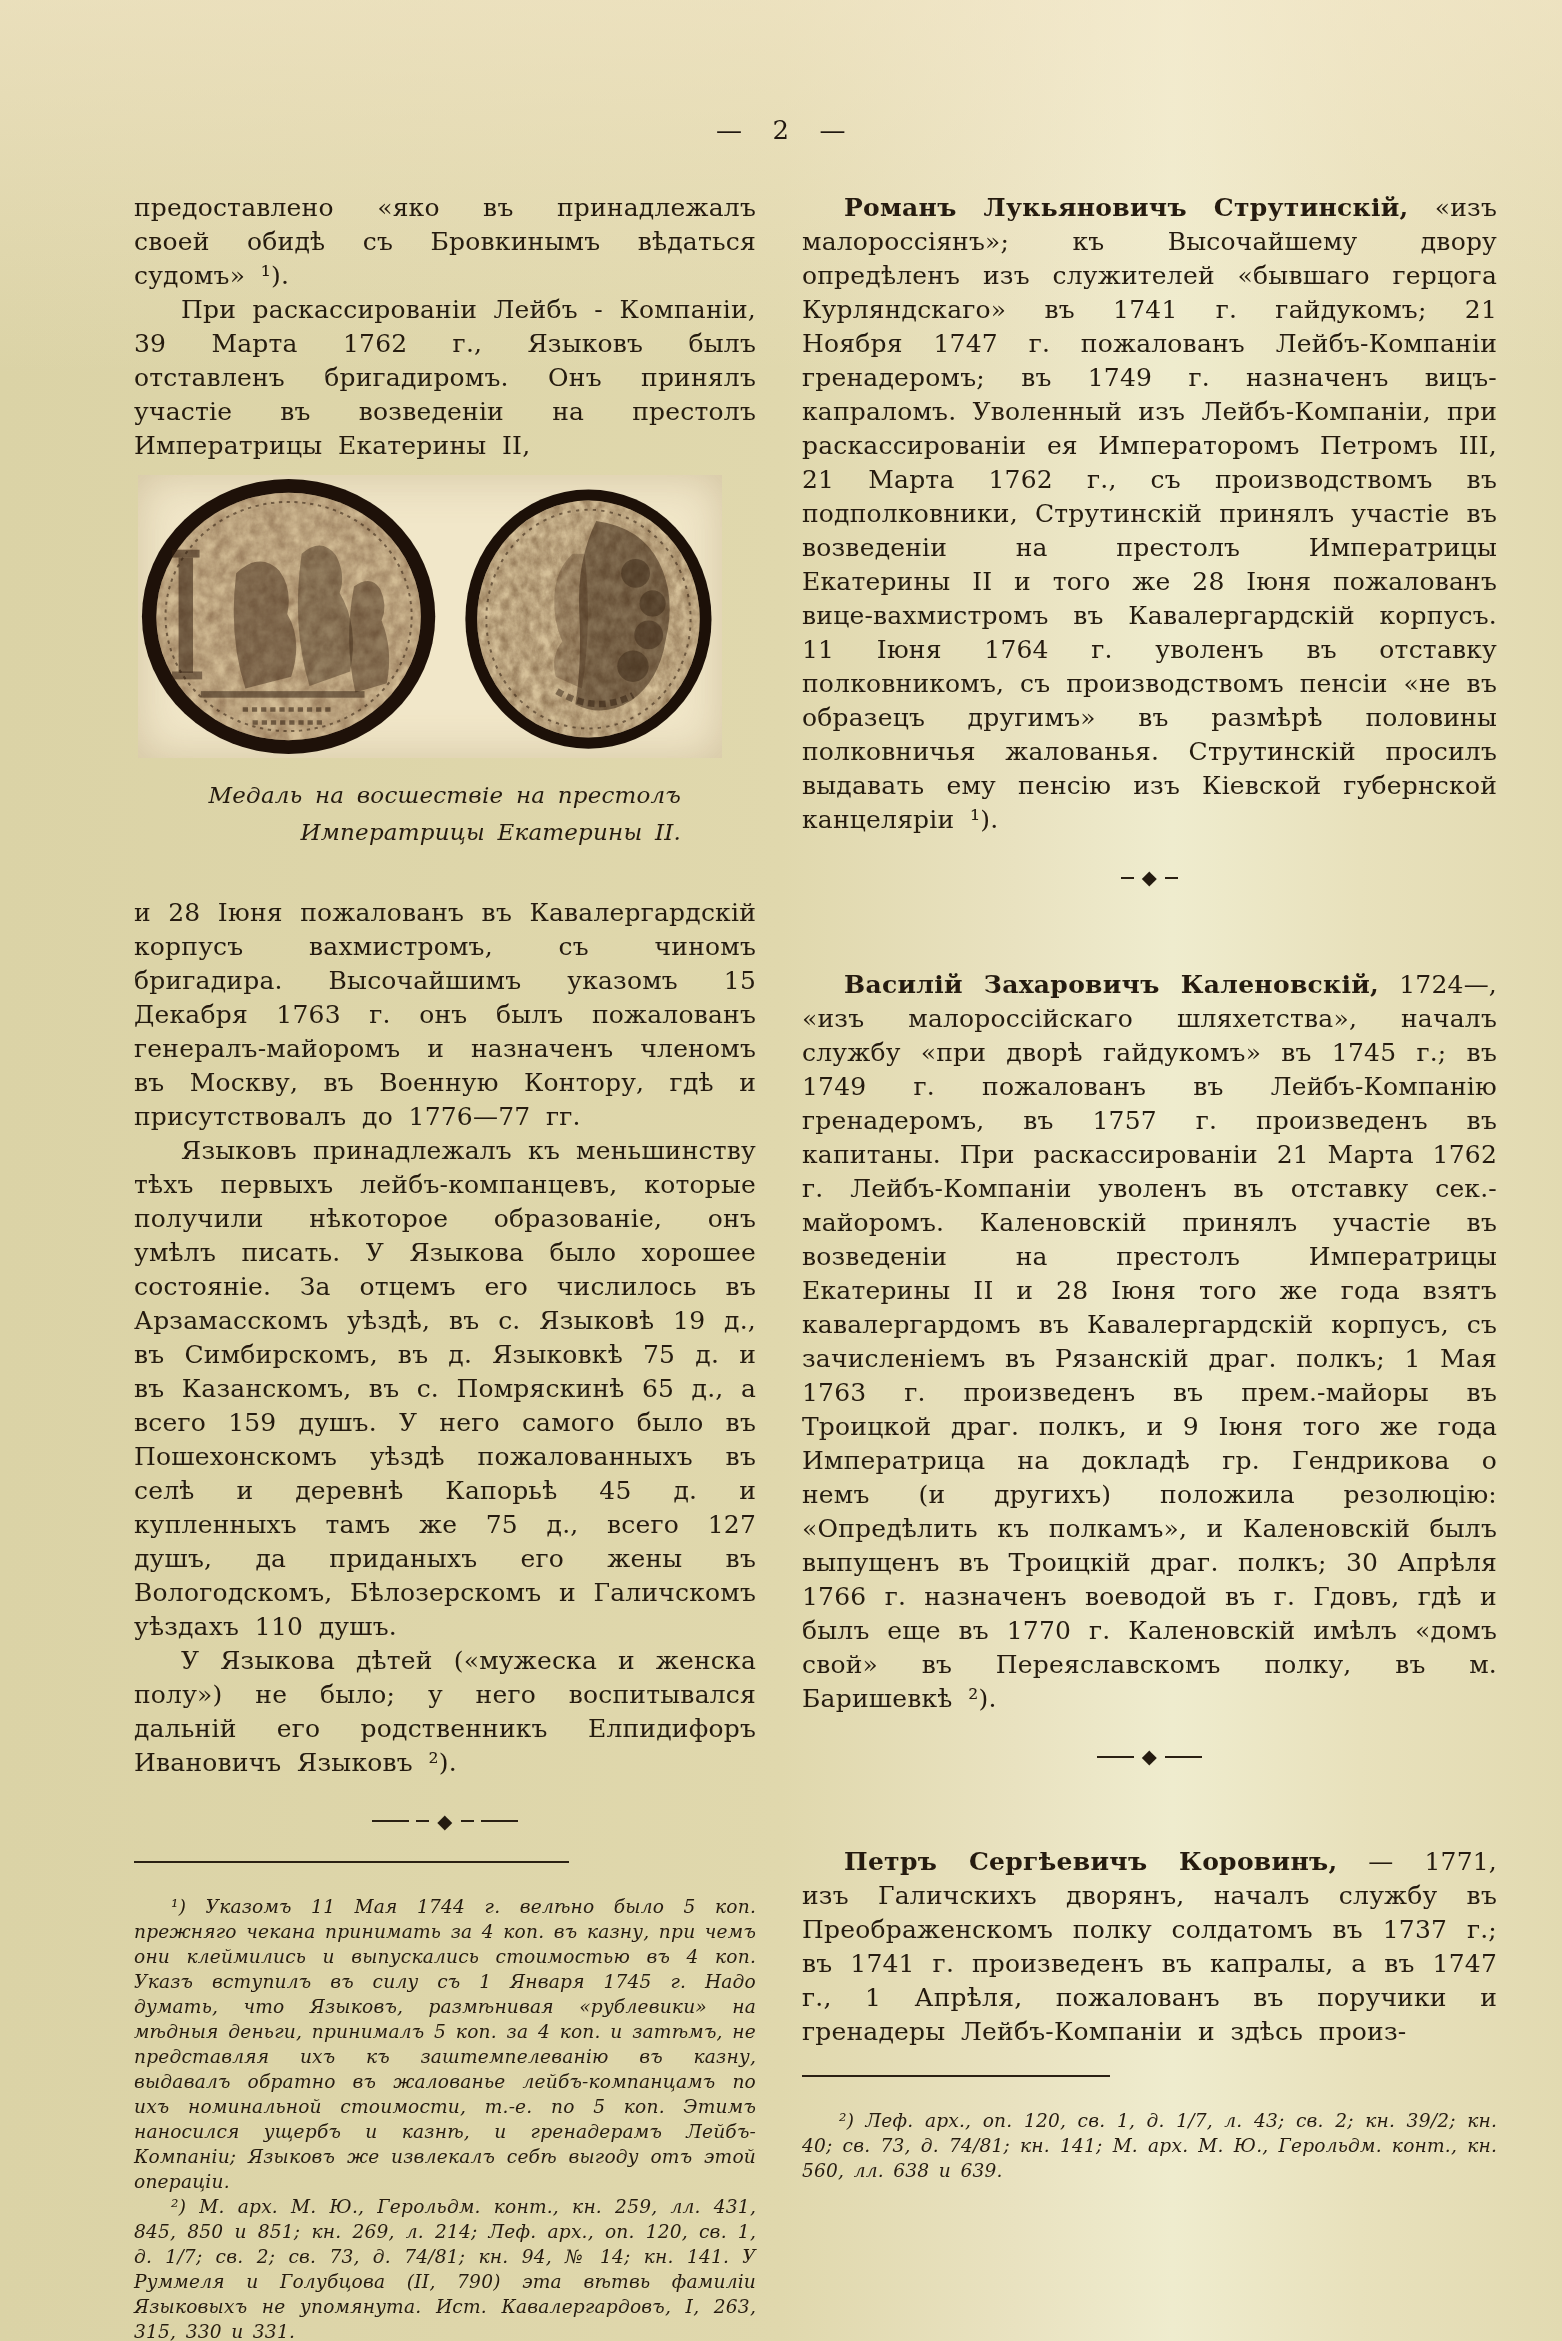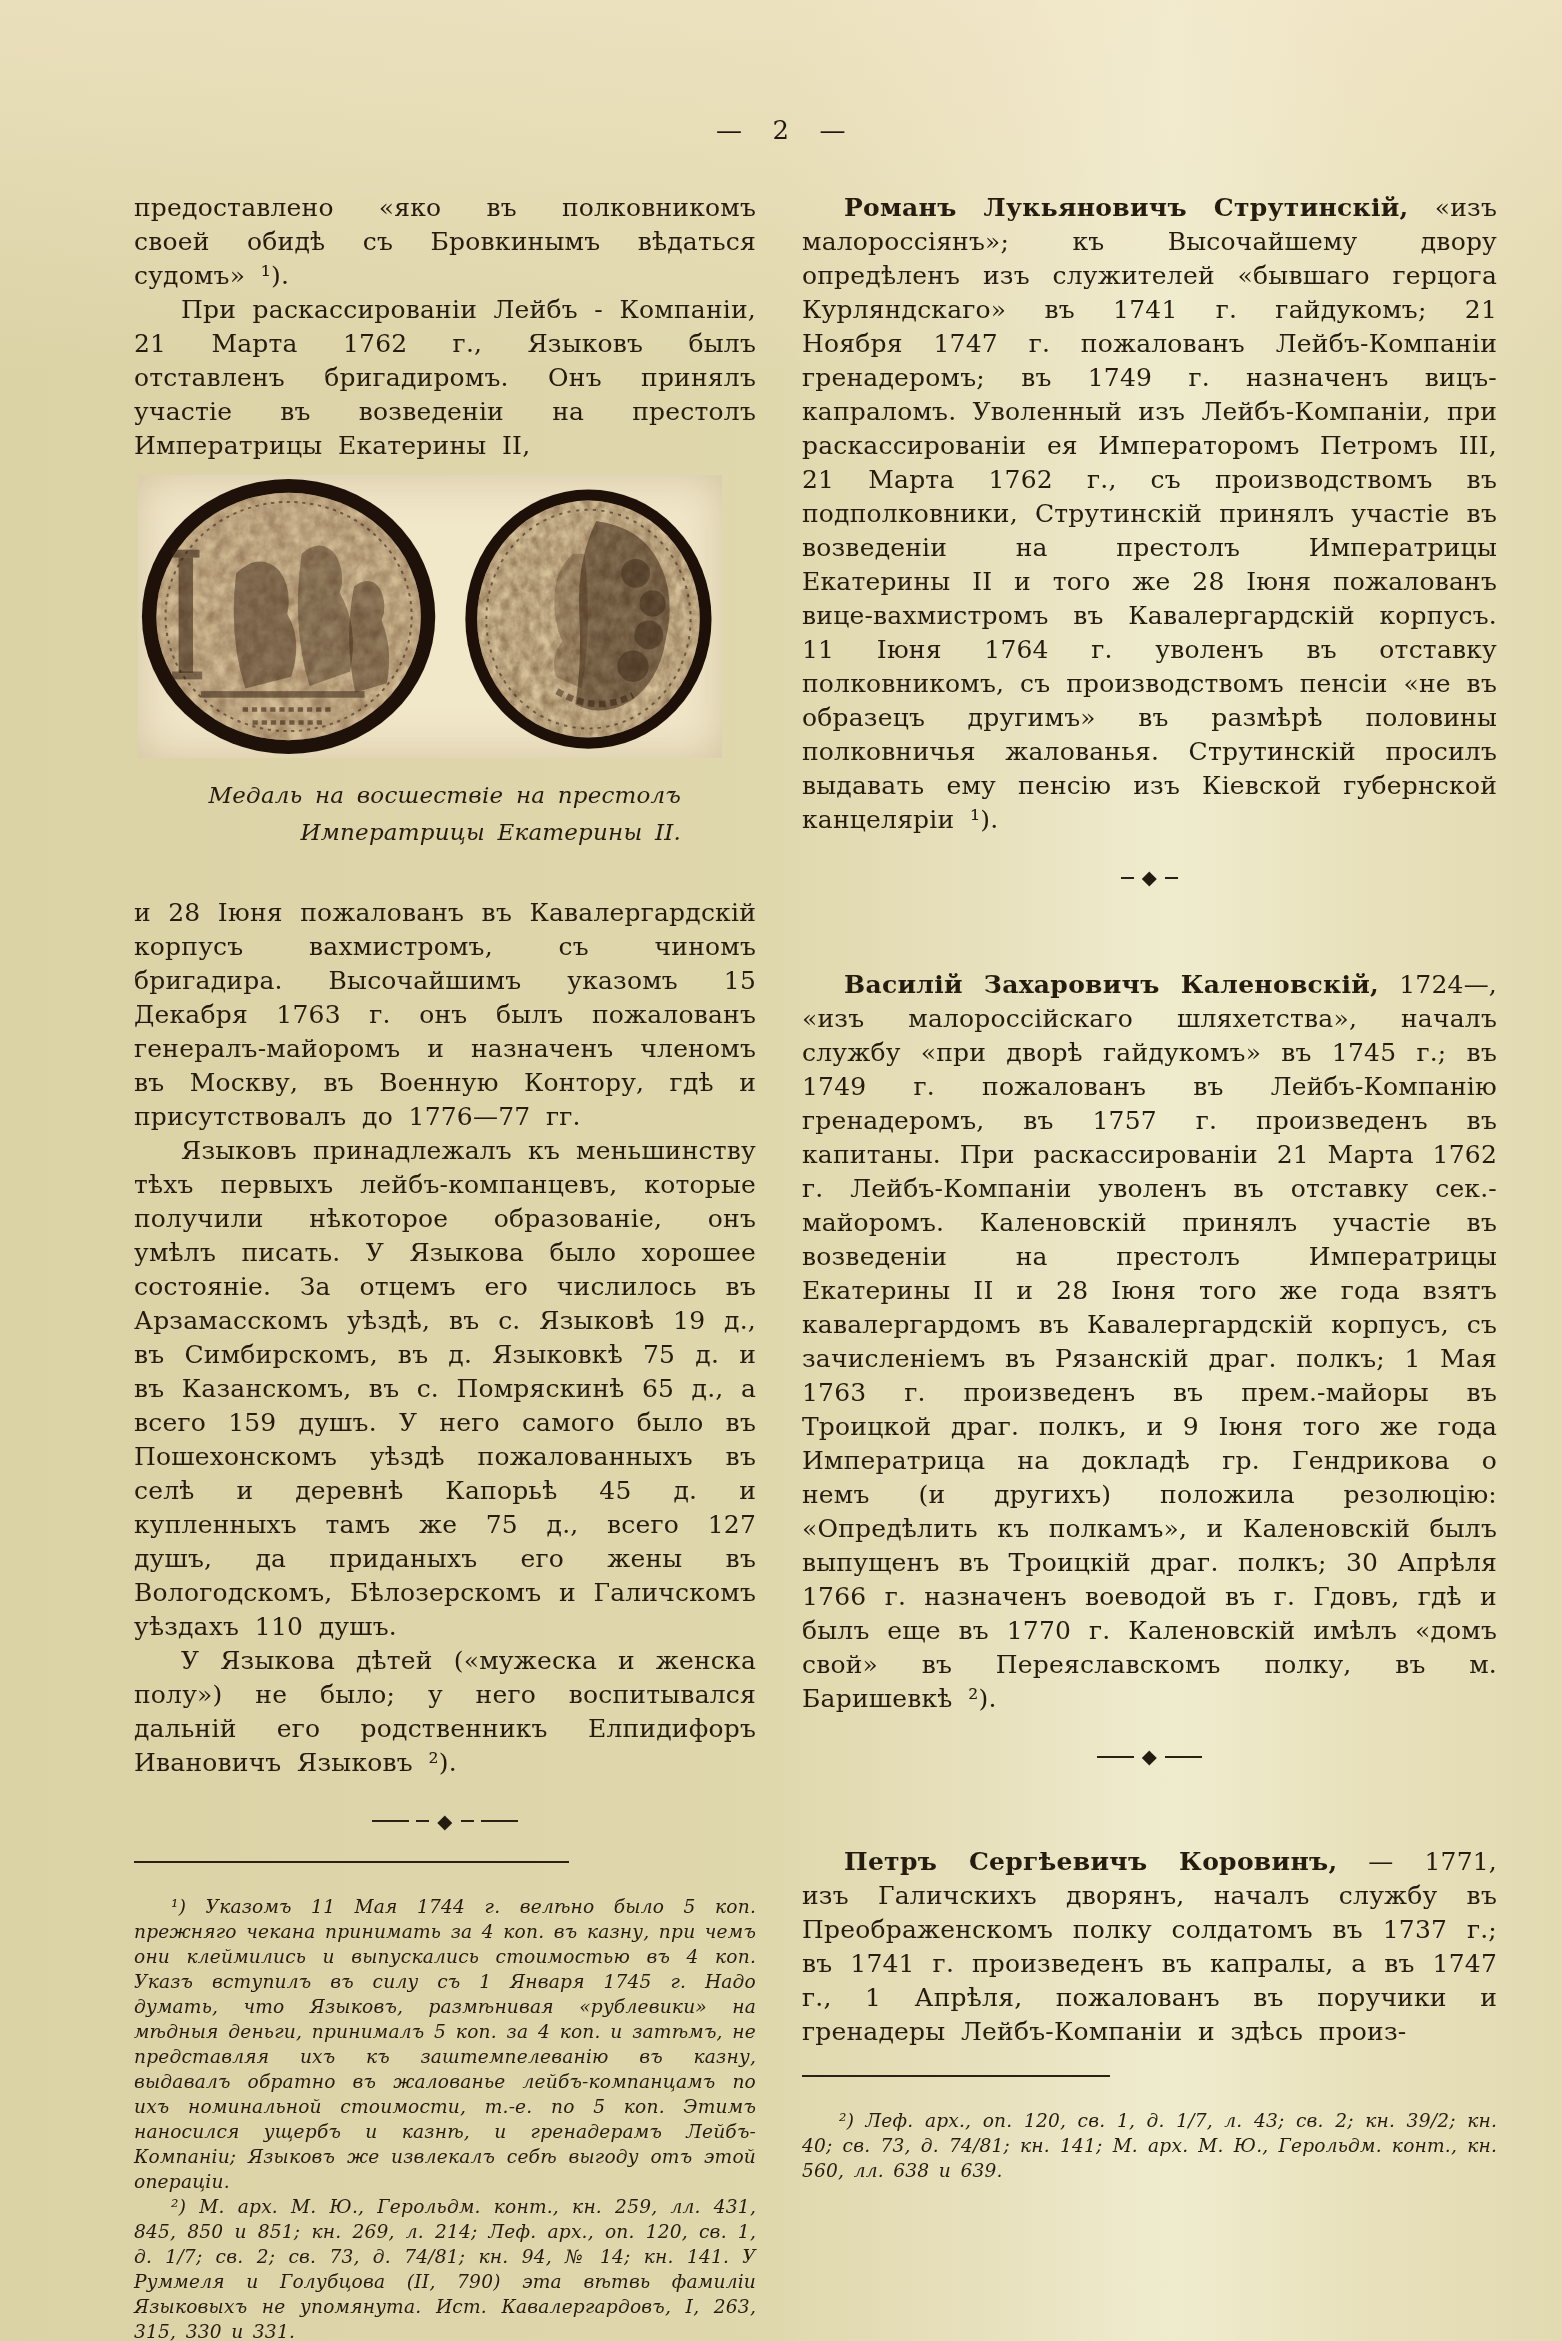--- a/index.html
+++ b/index.html
@@ -43,22 +43,22 @@
   .fn{text-indent:37px;font-style:italic;}
 </style>
 </head>
 <body>
 
 <div class="page">
 
   <div class="pagenum">— 2 —</div>
 
   <div class="col col-left">
-    <p class="para">предоставлено «яко въ полковникомъ своей обидѣ съ Бровкинымъ вѣдаться судомъ» ¹).</p>
-    <p class="para indent">При раскассированіи Лейбъ - Компаніи, 21 Марта 1762 г., Языковъ былъ отставленъ бригадиромъ. Онъ принялъ участіе въ возведеніи на престолъ Императрицы Екатерины II,</p>
+    <p class="para">предоставлено «яко въ принадлежалъ своей обидѣ съ Бровкинымъ вѣдаться судомъ» ¹).</p>
+    <p class="para indent">При раскассированіи Лейбъ - Компаніи, 39 Марта 1762 г., Языковъ былъ отставленъ бригадиромъ. Онъ принялъ участіе въ возведеніи на престолъ Императрицы Екатерины II,</p>
 
     <figure class="figure" style="margin-block:11.8px 0">
       <div class="plate">
         <svg viewBox="0 0 892 432" width="584" height="283">
           <defs>
             <filter id="grainA" x="-20%" y="-20%" width="140%" height="140%">
               <feTurbulence type="fractalNoise" baseFrequency="0.052 0.044" numOctaves="4" seed="11" result="n"></feTurbulence>
               <feColorMatrix in="n" type="matrix" values="0 0 0 0 0.30  0 0 0 0 0.19  0 0 0 0 0.10  0.9 0.9 0 0 -0.50" result="c"></feColorMatrix>
               <feComposite in="c" in2="SourceGraphic" operator="in"></feComposite>
             </filter>

